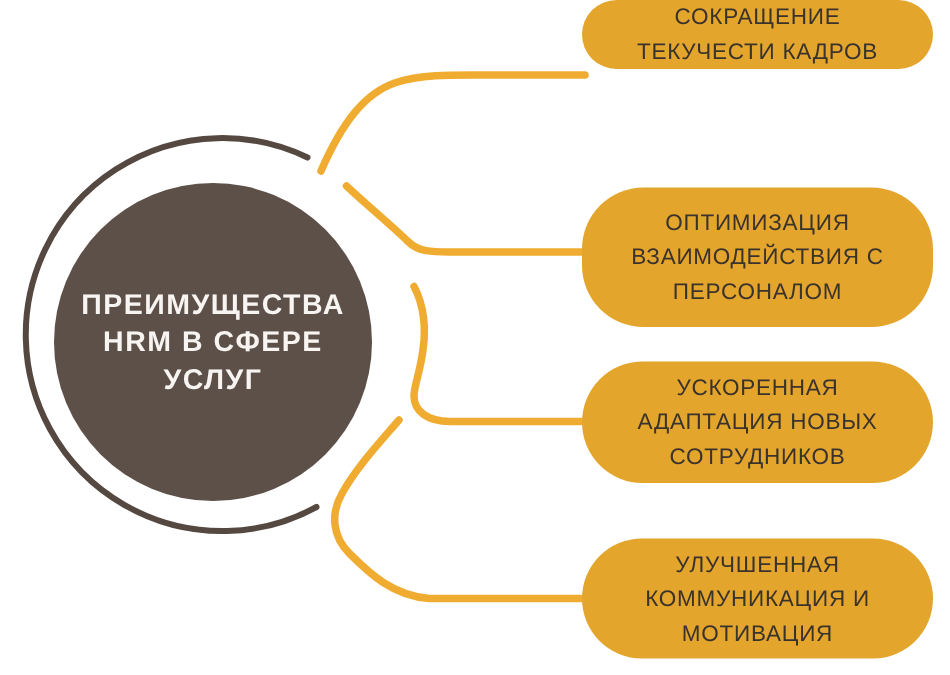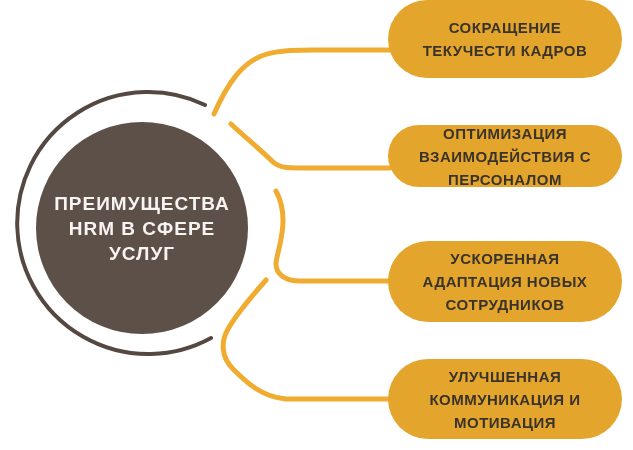--- a/index.html
+++ b/index.html
@@ -35,31 +35,31 @@
     text-transform:uppercase;
     padding:0 8px;
   }
   .pill{
     position:absolute;left:388px;width:234px;
     background:var(--pill-fill);
     border-radius:41px;
     display:flex;align-items:center;justify-content:center;
   }
   .pill:nth-of-type(1){top:8px;height:81px;}
-  .pill:nth-of-type(2){top:125px;height:62px;}
+  .pill:nth-of-type(2){top:125px;height:93px;}
   .pill:nth-of-type(3){top:241px;height:81px;justify-content:flex-end;}
   .pill:nth-of-type(4){top:359px;height:80px;}
   .pill-label{
     color:var(--pill-text);
-    font-weight:bold;
+    font-weight:normal;
     font-size:15px;line-height:23px;
     letter-spacing:0.5px;
     text-align:center;
     text-transform:uppercase;
-    padding:16px 20px;
+    padding:0 20px;
   }
 </style>
 </head>
 <body>
 
 <div class="canvas">
 
   <svg class="wires" viewBox="0 0 633 450">
     <path d="M 205 105 A 131 131 0 1 0 211 338" fill="none" stroke-width="4" stroke-linecap="round" stroke="#544840"></path>
     <path d="M 214 114 C 228 82 243 62 264 55 C 282 49 305 50 330 50 L 390 50" fill="none" stroke-width="5" stroke-linecap="round" stroke="#F0AC31"></path>

